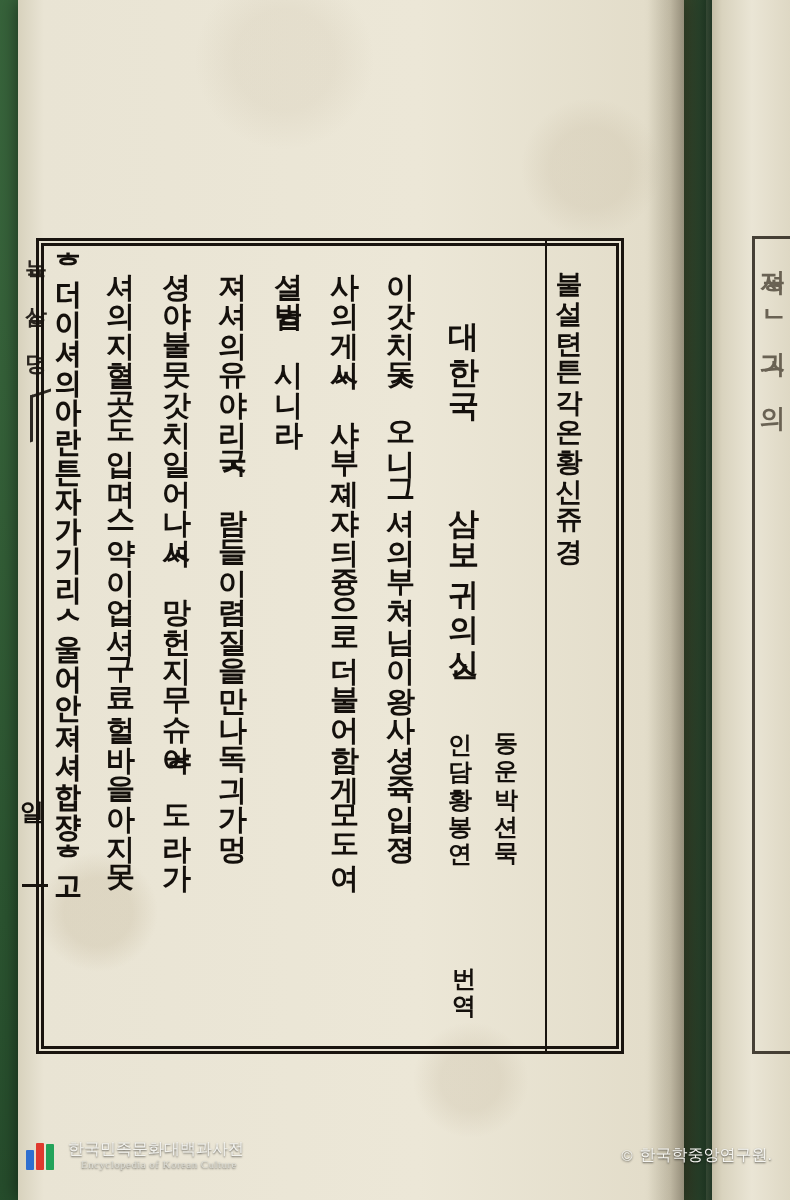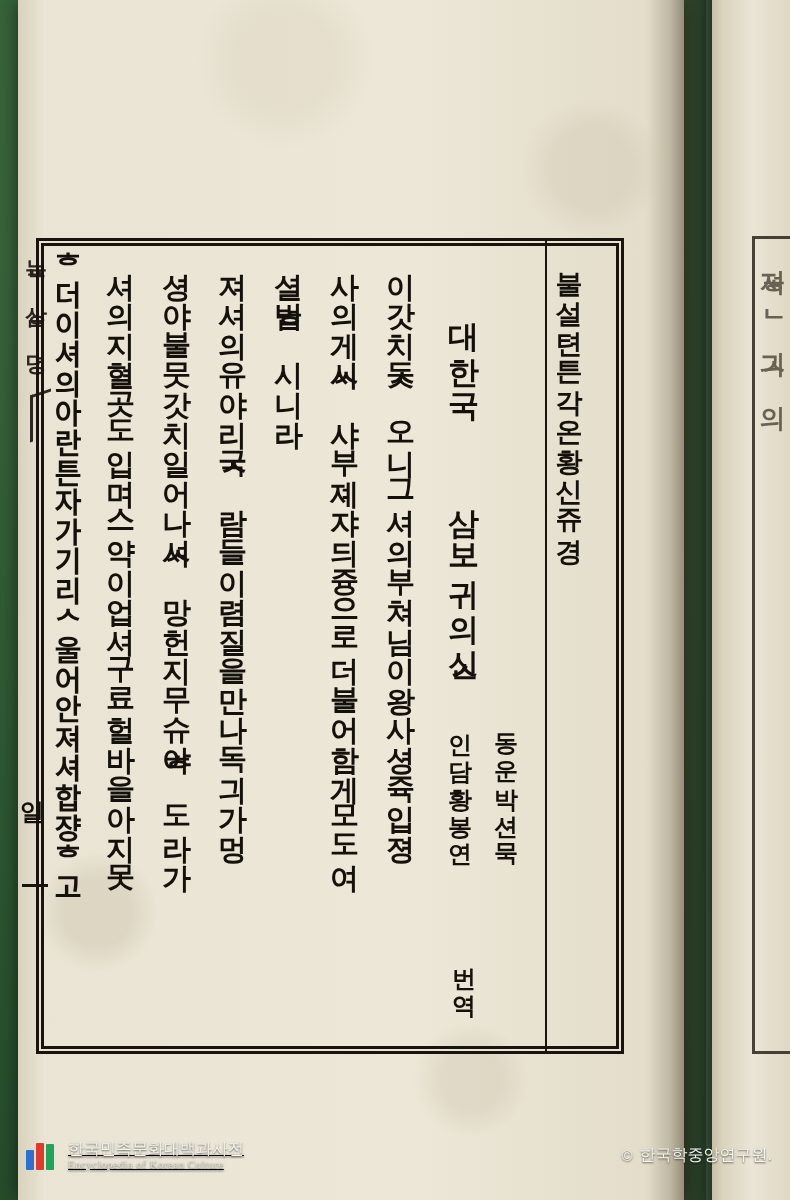--- a/index.html
+++ b/index.html
@@ -202,21 +202,20 @@
   }
 
   
   #wm-left {
     position: absolute;
     left: 26px;
     bottom: 30px;
     display: flex;
     align-items: center;
     gap: 8px;
-    text-decoration: underline;
   }
   #wm-logo {
     width: 34px;
     height: 30px;
     position: relative;
     flex: none;
   }
   #wm-logo i {
     position: absolute;
     bottom: 0;
@@ -234,20 +233,21 @@
     color: #f2f2ee;
     text-shadow: 0 1px 2px rgba(0,0,0,0.6);
     line-height: 1.15;
   }
   .wm-text-sub {
     font-family: "Liberation Serif", serif;
     font-size: 11px;
     color: #dcdcd4;
     letter-spacing: 0.04em;
     text-shadow: 0 1px 2px rgba(0,0,0,0.6);
+    margin-left: 13px;
   }
   #wm-right {
     position: absolute;
     right: 18px;
     bottom: 34px;
     font-family: "Liberation Sans", sans-serif;
     font-size: 16px;
     color: #f4f4f0;
     text-shadow: 0 1px 2px rgba(0,0,0,0.65);
     display: flex;

